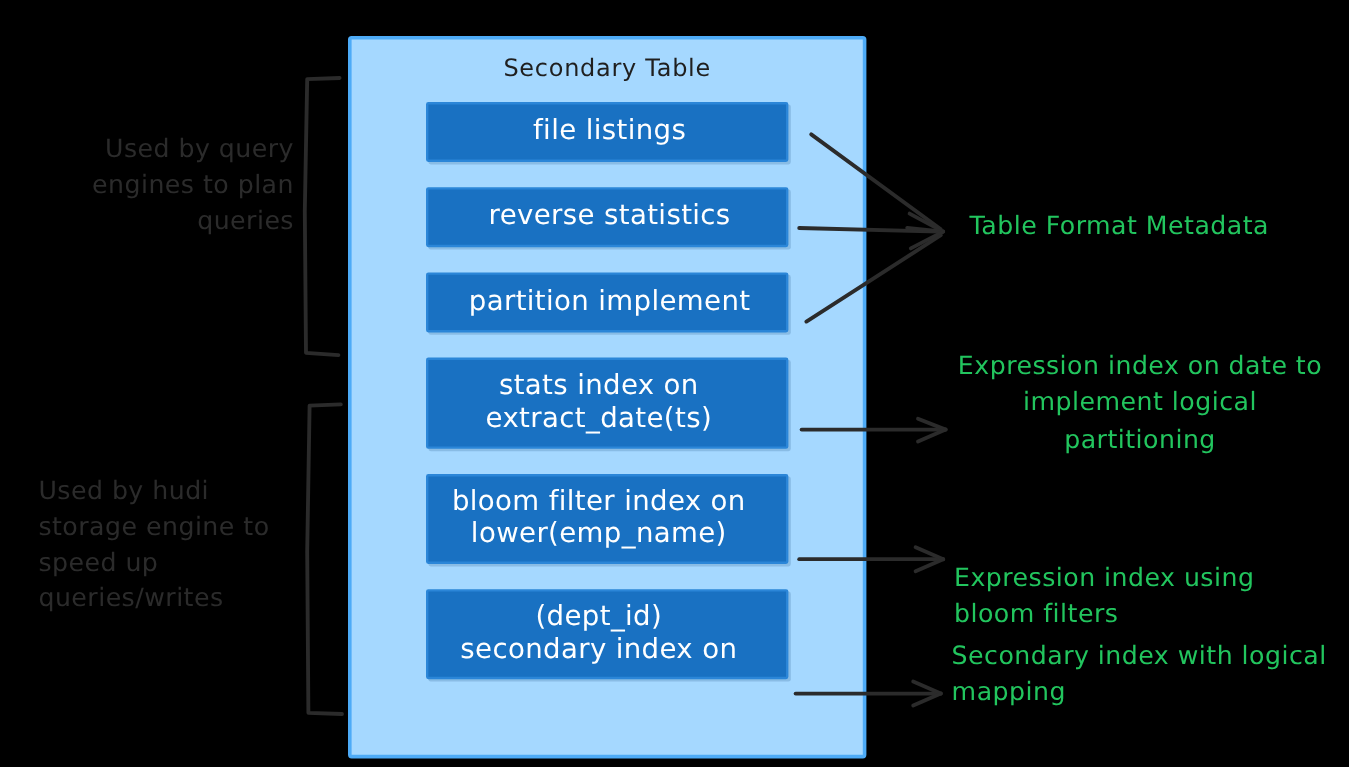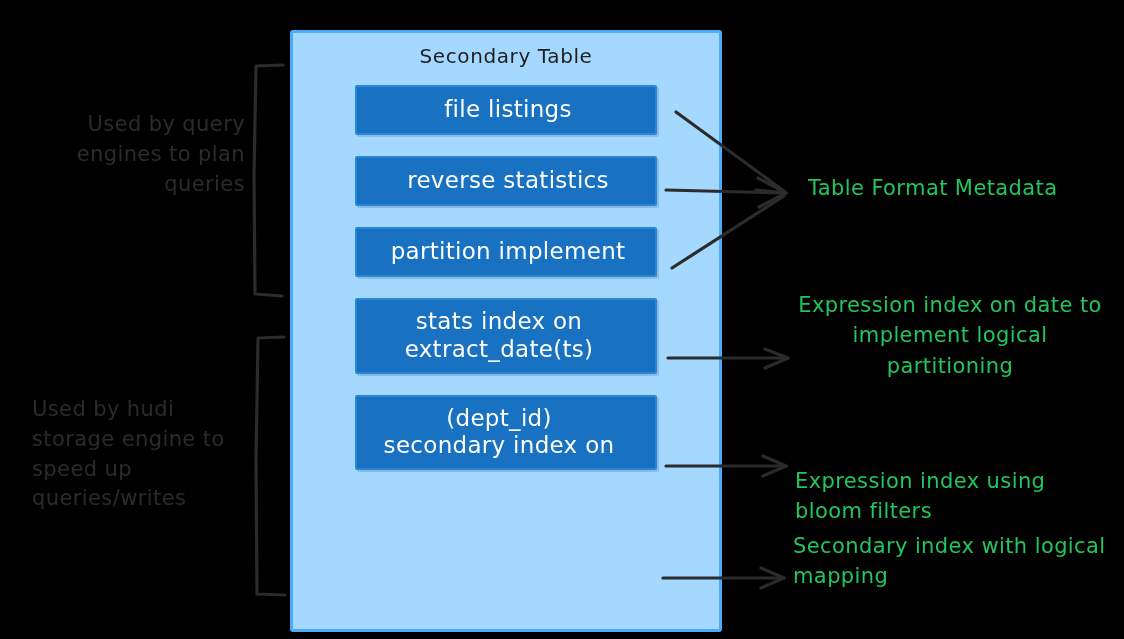--- a/index.html
+++ b/index.html
@@ -136,20 +136,24 @@
 
       <div class="row-box">
         <span class="ln">partition implement</span>
       </div>
 
       <div class="row-box tall">
         <span class="ln">stats index on</span>
         <span class="ln">extract_date(ts)</span>
       </div>
 
+      <div class="row-box tall">
+        <span class="ln">bloom filter index on</span>
+        <span class="ln">lower(emp_name)</span>
+      </div>
 
       <div class="row-box tall">
         <span class="ln">(dept_id)</span>
         <span class="ln">secondary index on</span>
       </div>
 
     </div>
   </div>
 
   <div class="side-note" id="note-query">Used by query engines to plan queries</div>

